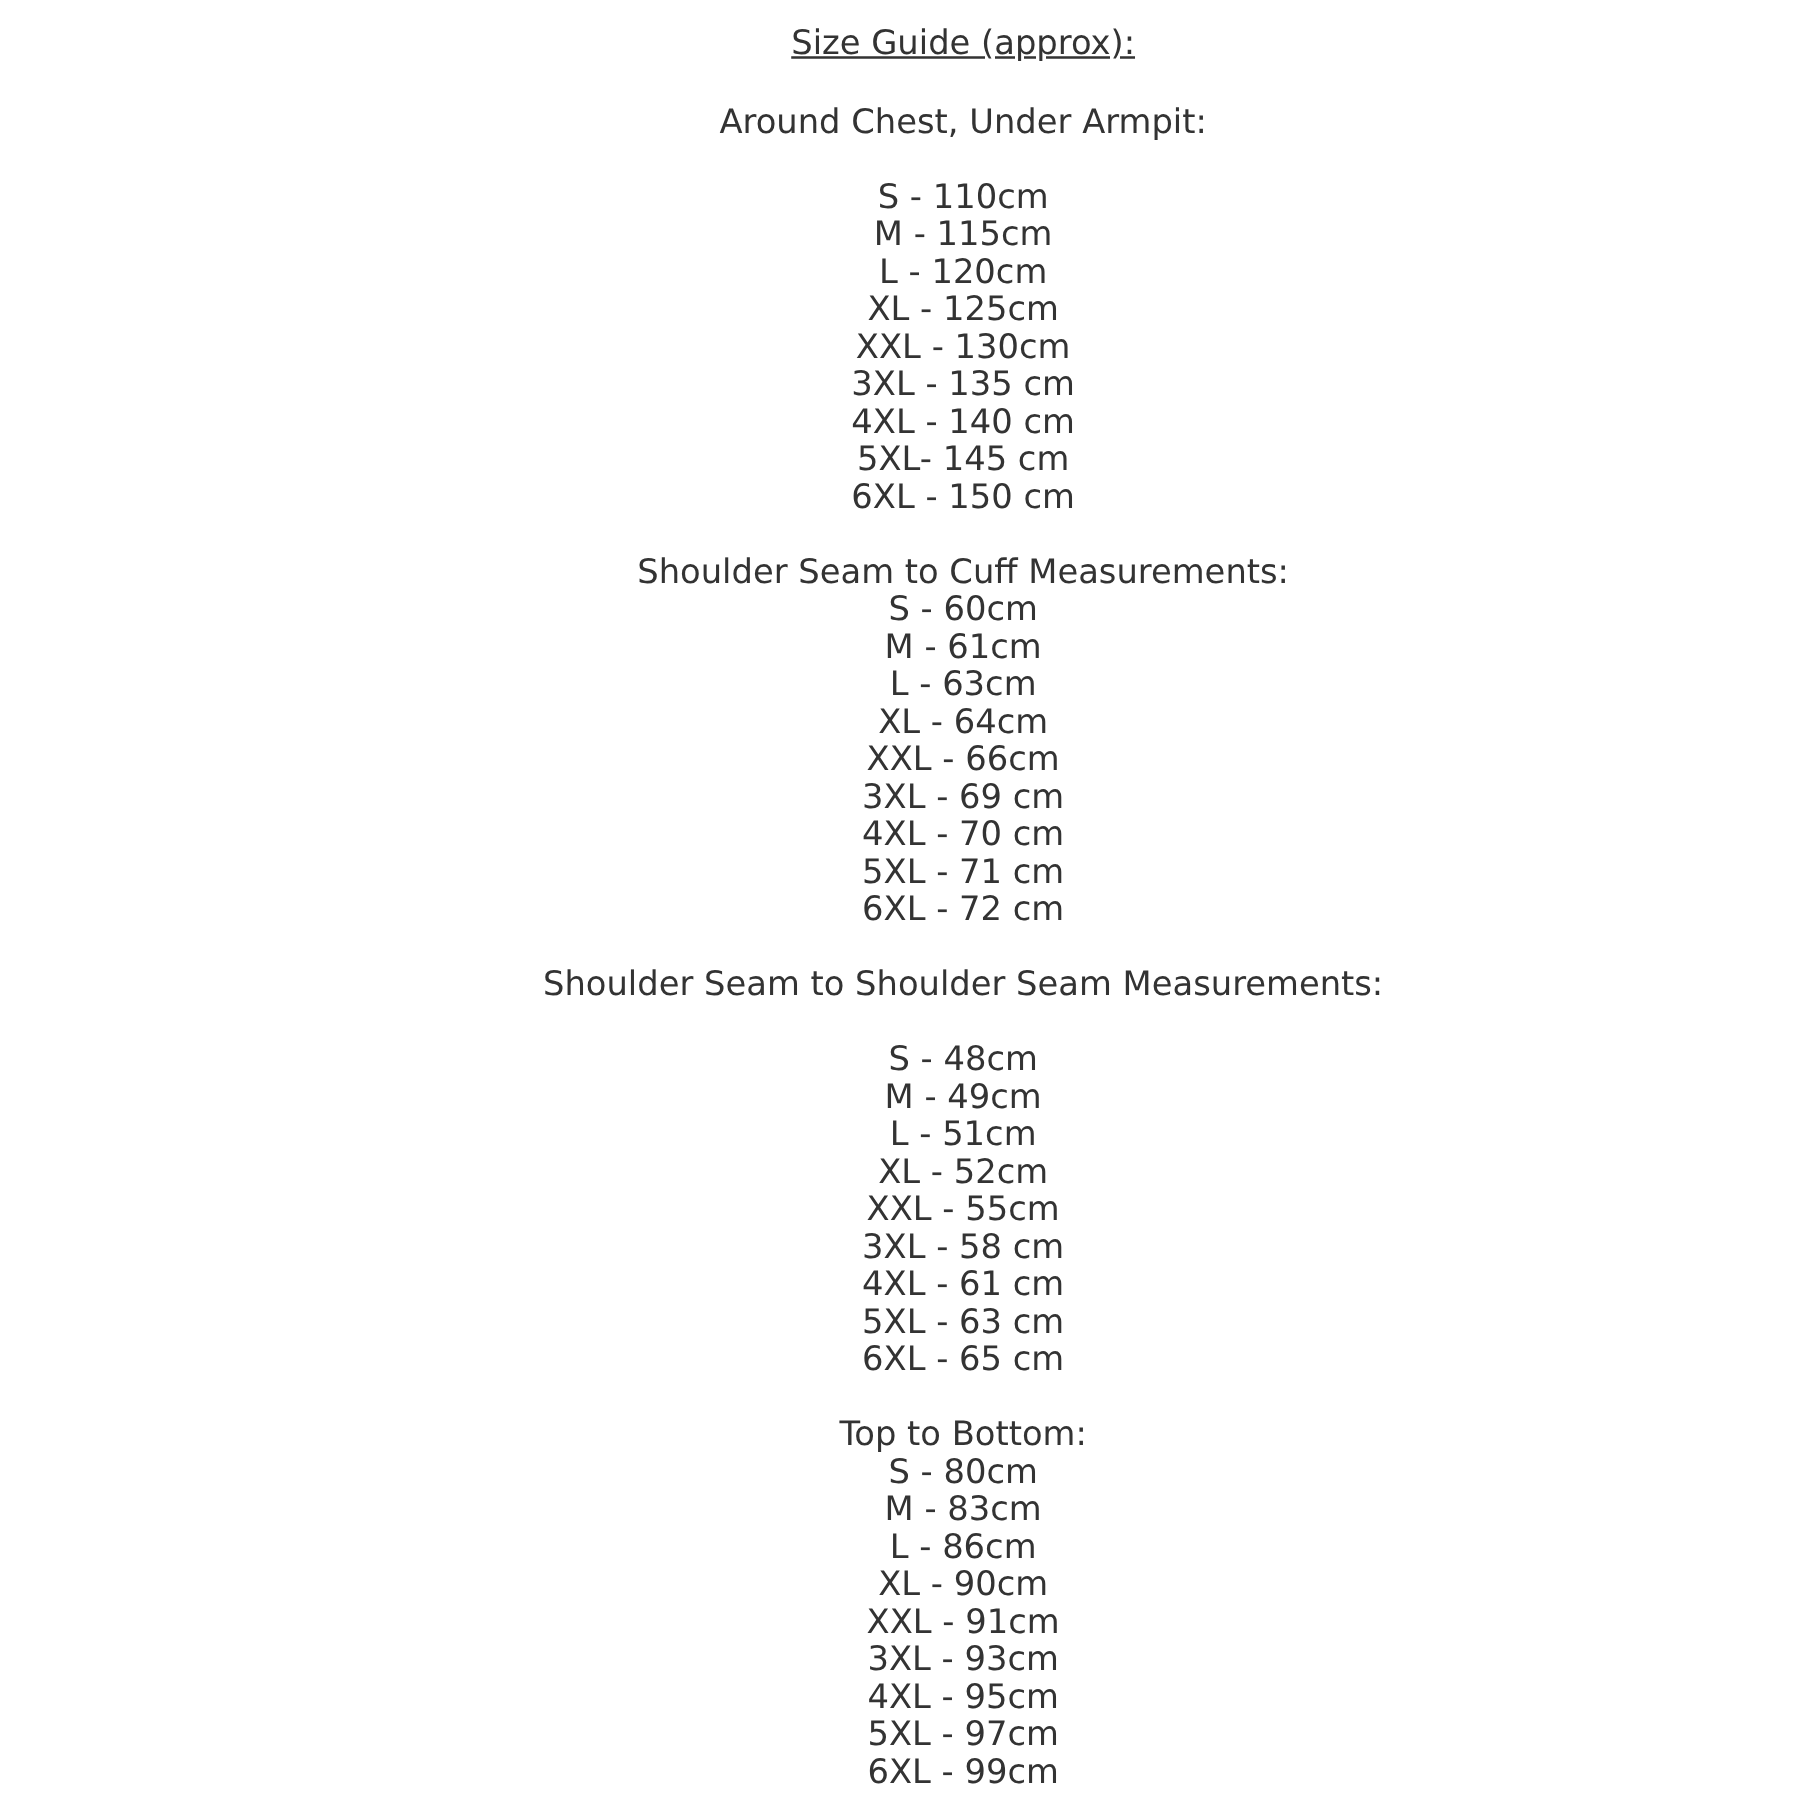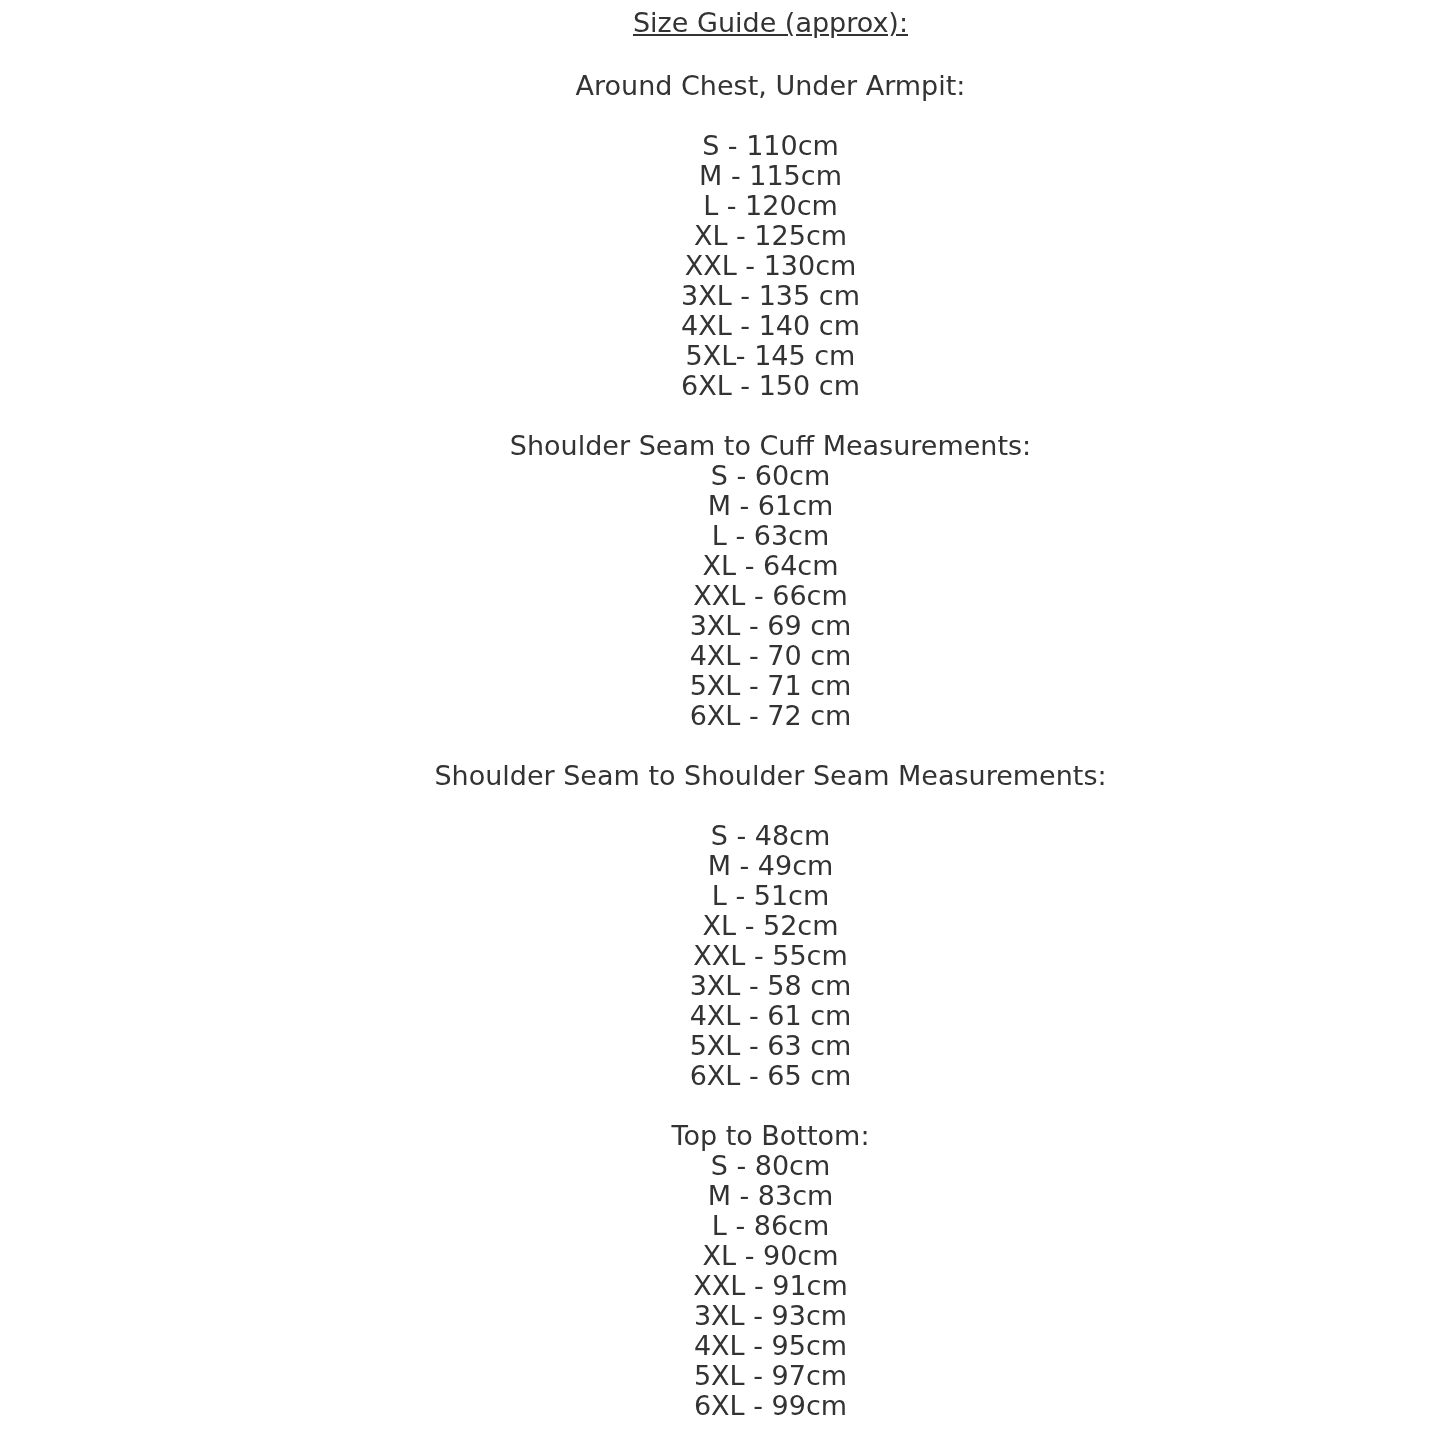--- a/index.html
+++ b/index.html
@@ -6,21 +6,21 @@
     margin: 0;
     padding: 0;
     background: #ffffff;
   }
   .page {
     width: 1445px;
     height: 1445px;
     background: #ffffff;
     overflow: hidden;
     box-sizing: border-box;
-    padding-top: 8px;
+    padding-top: 20px;
   }
   .doc {
     font-family: "DejaVu Sans", "Liberation Sans", sans-serif;
     font-size: 27px;
     line-height: 30px;
     color: #333333;
     text-align: center;
     transform: translateX(48px);
   }
   .doc-title {

